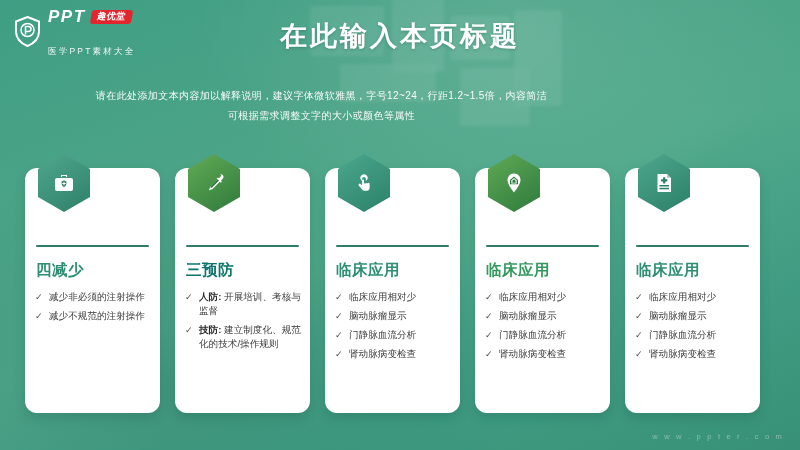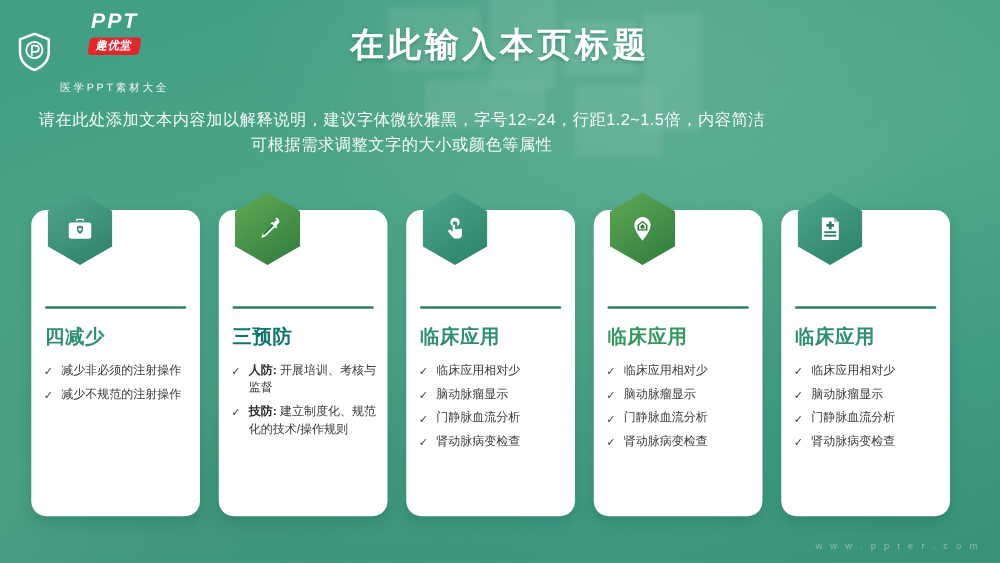--- a/index.html
+++ b/index.html
@@ -36,21 +36,21 @@
     filter: blur(1.6px);
   }
 
   
   .logo {
     position: absolute; left: 14px; top: 8px;
     display: flex; align-items: center; gap: 7px;
   }
   .logo-shield { width: 27px; height: 31px; flex: 0 0 auto; }
   .logo-texts { display: flex; flex-direction: column; gap: 2px; }
-  .logo-row1 { display: flex; align-items: center; gap: 5px; flex-direction: column; }
+  .logo-row1 { display: flex; align-items: center; gap: 5px; }
   .logo-ppt {
     color: #ffffff; font-weight: bold; font-size: 17px;
     letter-spacing: 1.5px; font-style: italic;
     font-family: "Liberation Sans", sans-serif;
     line-height: 1;
   }
   .logo-badge {
     background: #e3262d; color: #ffffff;
     font-size: 9px; font-weight: bold;
     padding: 2px 6px 3px 6px;
@@ -72,21 +72,21 @@
     text-align: center;
     color: #ffffff;
     font-size: 27px; font-weight: bold;
     letter-spacing: 3px;
     text-shadow: 0 1px 3px rgba(0,60,45,0.28);
   }
   .subtitle {
     position: absolute; top: 86px; left: 0; width: 643px;
     text-align: center;
     color: rgba(255,255,255,0.95);
-    font-size: 13px;
+    font-size: 10px;
     line-height: 20px;
     letter-spacing: 0.4px;
   }
   .subtitle div { white-space: nowrap; }
 
   
   .cards {
     position: absolute;
     left: 25px; top: 168px;
     width: 750px; height: 245px;

